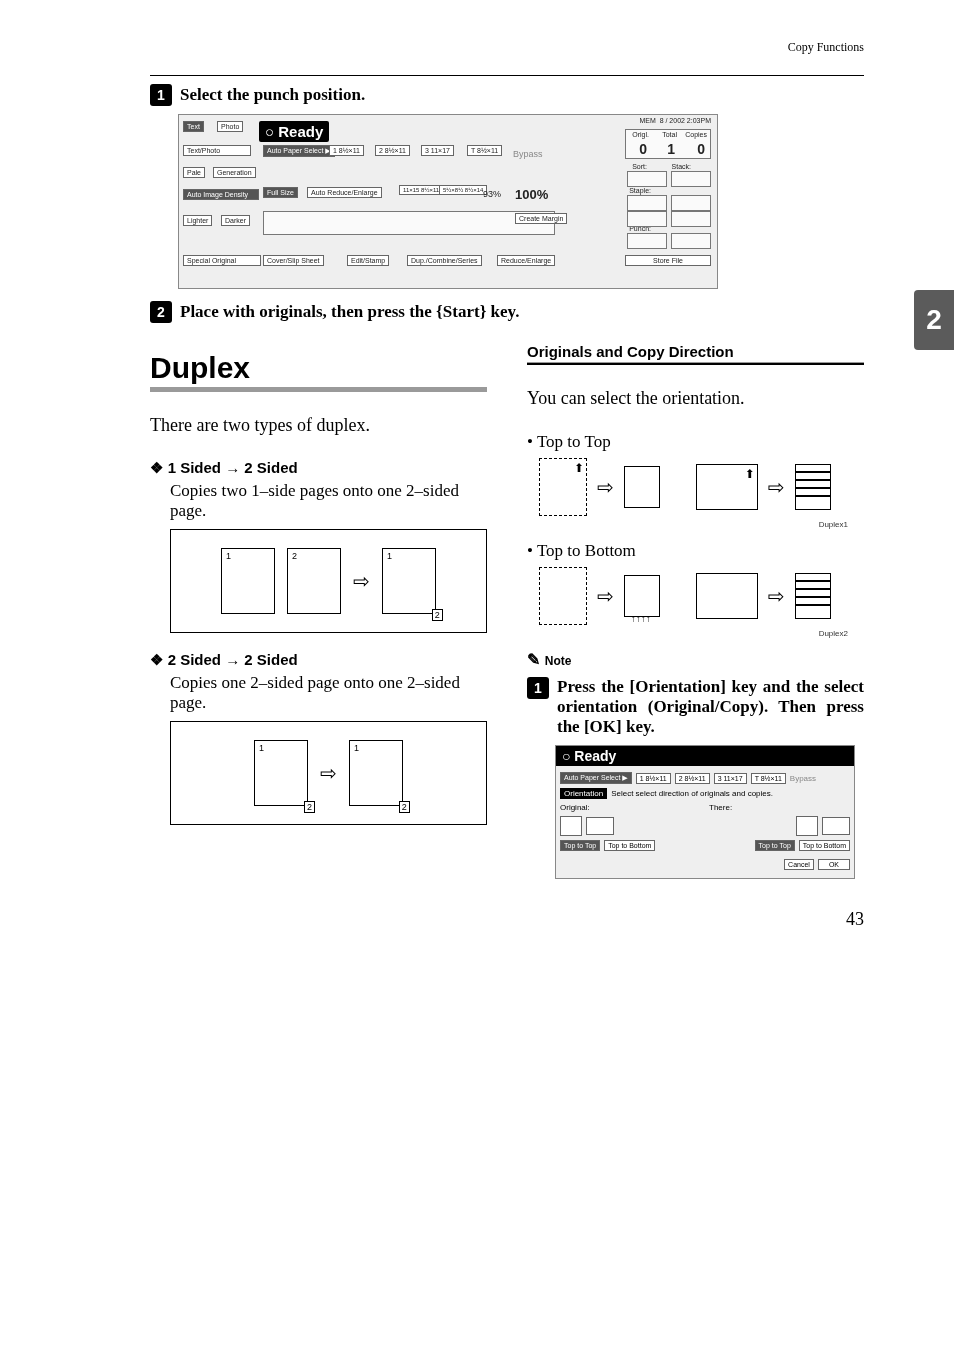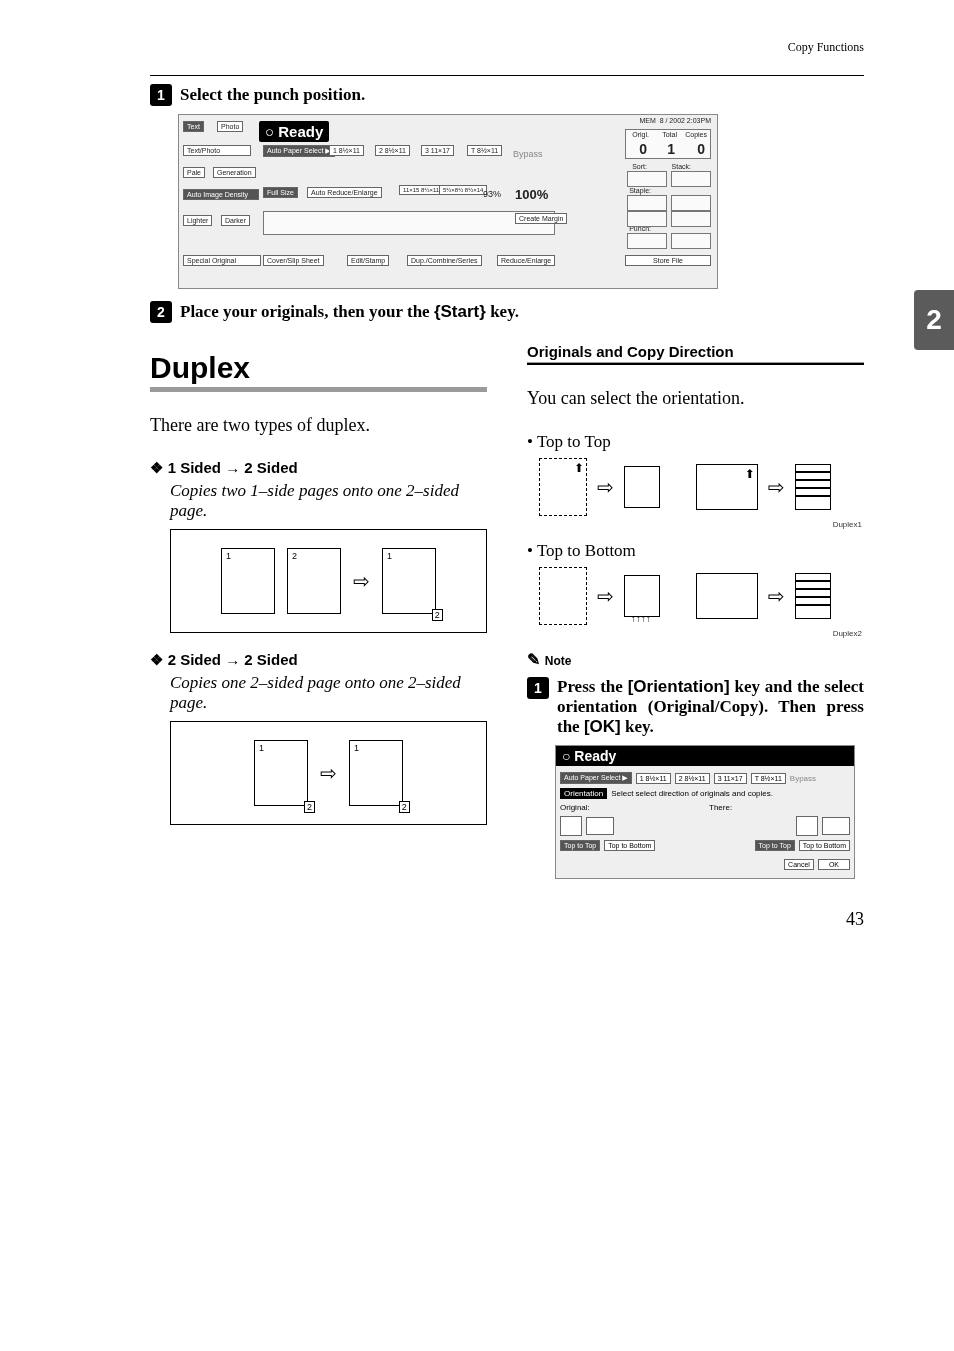--- a/index.html
+++ b/index.html
@@ -58,21 +58,21 @@
     align-items: center;
     justify-content: center;
     border-radius: 3px;
     flex-shrink: 0;
   }
   .step-text {
     font-size: 17px;
     font-weight: bold;
   }
   .step-text .key {
-    font-family: Liberation Sans, sans-serif;
+    font-family: Liberation Serif, serif;
   }
   .screenshot {
     display: block;
     margin: 6px 0 12px 28px;
     border: 1px solid #888;
     background: #efefef;
     box-sizing: border-box;
   }
   .screenshot.large {
     width: 540px;
@@ -118,21 +118,21 @@
   .body-text { font-size: 18px; margin: 23px 0; }
   .columns { display: flex; gap: 40px; }
   .col { flex: 1; min-width: 0; }
   .diamond-head {
     font-family: Liberation Sans, sans-serif;
     font-size: 15px;
     font-weight: bold;
     margin: 16px 0 4px 0;
   }
   .diamond-head::before { content: "❖ "; }
-  .desc { font-size: 17px; margin: 2px 0 8px 20px; font-style: italic; }
+  .desc { font-size: 17px; margin: 2px 0 8px 20px; }
   .dia-box { border: 1px solid #000; margin: 8px 0 18px 20px; padding: 18px 10px; }
   .dia-inner { display:flex; align-items:center; justify-content:center; gap:12px; }
   .sheet { width:52px; height:64px; border:1px solid #000; position:relative; font-size:9px; }
   .sheet .n { position:absolute; font-family: Arial, sans-serif; font-size:9px; }
   .arrow { font-size:20px; }
   .sub-head {
     font-family: Arial, sans-serif;
     font-size: 15px;
     font-weight: bold;
     margin: 12px 0 2px 0;
@@ -147,21 +147,21 @@
   .icon-pages {
     width:34px; height:44px;
     background:
       linear-gradient(#000,#000) 0 6px/100% 2px no-repeat,
       linear-gradient(#000,#000) 0 14px/100% 2px no-repeat,
       linear-gradient(#000,#000) 0 22px/100% 2px no-repeat,
       linear-gradient(#000,#000) 0 30px/100% 2px no-repeat;
     border:1px solid #000;
   }
   .icon-book { width:34px; height:40px; border:1px solid #000; position:relative; }
-  .caption { font-size:8px; text-align:right; font-family:Arial,sans-serif; color:#333; margin: 4px 2px 12px 0; }
+  .caption { font-size:8px; text-align:right; font-family:Arial,sans-serif; color:#333; margin: 4px 16px 12px 0; }
   .note-head { font-family: Arial, sans-serif; font-size:12px; font-weight:bold; margin: 0 0 4px 0; }
   .note-head::before { content: "✎ "; font-size: 16px; }
   .note-body { font-size: 17px; margin: 0 0 12px 0; text-align: justify; }
   .note-body .chk::before { content: "❒ "; }
   .small-lcd {
     width: 300px;
     margin: 8px 0 0 28px;
     border: 1px solid #888;
     background: #efefef;
     font-family: Arial, sans-serif;
@@ -254,21 +254,21 @@
       <div class="box" style="right:50px; top:96px; width:38px; height:14px;"></div>
       <div class="box" style="right:6px; top:118px; width:38px; height:14px;"></div>
       <div class="box" style="right:50px; top:118px; width:38px; height:14px;"></div>
       <div class="panel-btn" style="right:6px; top:140px; width:78px; text-align:center;">Store File</div>
     </div>
   </div>
 
   <div class="step">
     <span class="step-num">2</span>
     <span class="step-text">
-      <span>Place your originals, then your the </span><span class="key">{Start}</span><span> key.</span>
+      <span>Place with originals, then press the </span><span class="key">{Start}</span><span> key.</span>
     </span>
   </div>
 
   <div class="columns">
 
     <div class="col">
 
       <h2 class="section">Duplex</h2>
       <div class="sec-under"></div>
       <div class="body-text">There are two types of duplex.</div>

